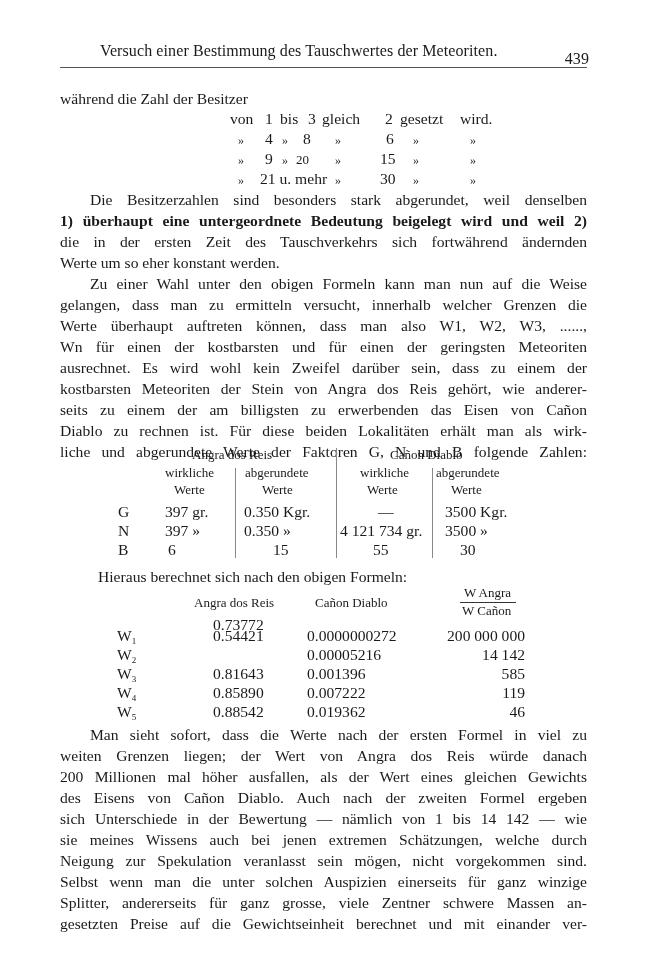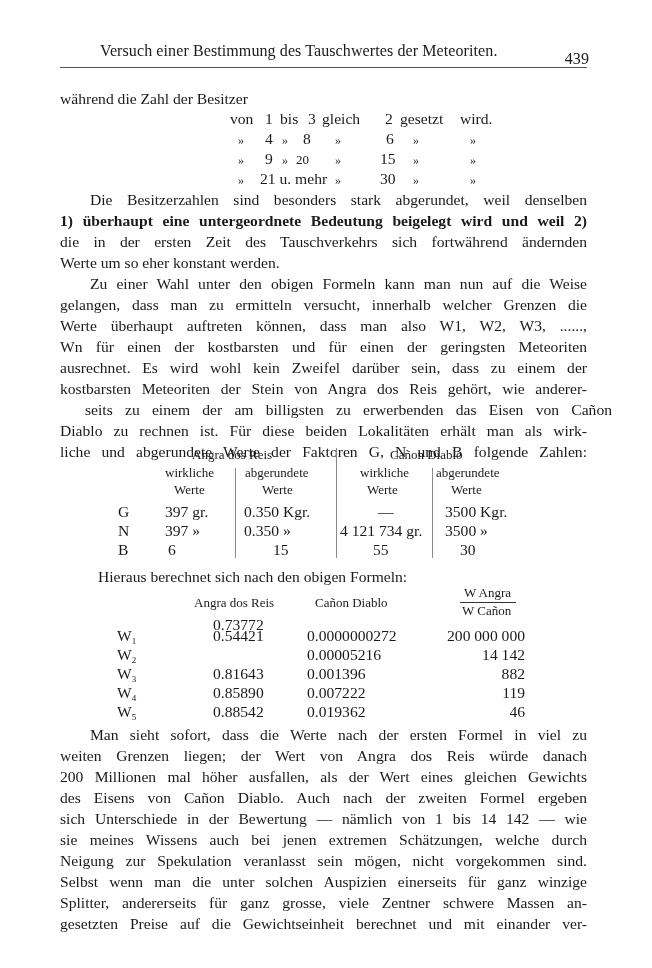--- a/index.html
+++ b/index.html
@@ -87,21 +87,21 @@
     <div class="line last" style="top:252px;">Werte um so eher konstant werden.</div>
   </div>
 
   <div>
     <div class="line indent" style="top:273px;">Zu einer Wahl unter den obigen Formeln kann man nun auf die Weise</div>
     <div class="line" style="top:294px;">gelangen, dass man zu ermitteln versucht, innerhalb welcher Grenzen die</div>
     <div class="line" style="top:315px;">Werte überhaupt auftreten können, dass man also W1, W2, W3, ......,</div>
     <div class="line" style="top:336px;">Wn für einen der kostbarsten und für einen der geringsten Meteoriten</div>
     <div class="line" style="top:357px;">ausrechnet. Es wird wohl kein Zweifel darüber sein, dass zu einem der</div>
     <div class="line" style="top:378px;">kostbarsten Meteoriten der Stein von Angra dos Reis gehört, wie anderer-</div>
-    <div class="line" style="top:399px;margin-left:25px;">seits zu einem der am billigsten zu erwerbenden das Eisen von Cañon</div>
+    <div class="line" style="top:399px;">seits zu einem der am billigsten zu erwerbenden das Eisen von Cañon</div>
     <div class="line" style="top:420px;">Diablo zu rechnen ist. Für diese beiden Lokalitäten erhält man als wirk-</div>
     <div class="line" style="top:441px;">liche und abgerundete Werte der Faktoren G, N und B folgende Zahlen:</div>
   </div>
 
   <div>
     <span class="abs small" style="left:132px; top:447px;">Angra dos Reis</span>
     <span class="abs small" style="left:330px; top:447px;">Cañon Diablo</span>
 
     <span class="abs small" style="left:105px; top:465px;">wirkliche</span>
     <span class="abs small" style="left:114px; top:482px;">Werte</span>
@@ -150,21 +150,21 @@
     <span class="abs" style="right:62px; top:627px;">200 000 000</span>
 
     <span class="abs" style="left:57px; top:646px;"><span>W</span><sub>2</sub></span>
     <span class="abs" style="left:153px; top:616px;">0.73772</span>
     <span class="abs" style="left:247px; top:646px;">0.00005216</span>
     <span class="abs" style="right:62px; top:646px;">14 142</span>
 
     <span class="abs" style="left:57px; top:665px;"><span>W</span><sub>3</sub></span>
     <span class="abs" style="left:153px; top:665px;">0.81643</span>
     <span class="abs" style="left:247px; top:665px;">0.001396</span>
-    <span class="abs" style="right:62px; top:665px;">882</span>
+    <span class="abs" style="right:62px; top:665px;">585</span>
 
     <span class="abs" style="left:57px; top:684px;"><span>W</span><sub>4</sub></span>
     <span class="abs" style="left:153px; top:684px;">0.85890</span>
     <span class="abs" style="left:247px; top:684px;">0.007222</span>
     <span class="abs" style="right:62px; top:684px;">119</span>
 
     <span class="abs" style="left:57px; top:703px;"><span>W</span><sub>5</sub></span>
     <span class="abs" style="left:153px; top:703px;">0.88542</span>
     <span class="abs" style="left:247px; top:703px;">0.019362</span>
     <span class="abs" style="right:62px; top:703px;">46</span>

